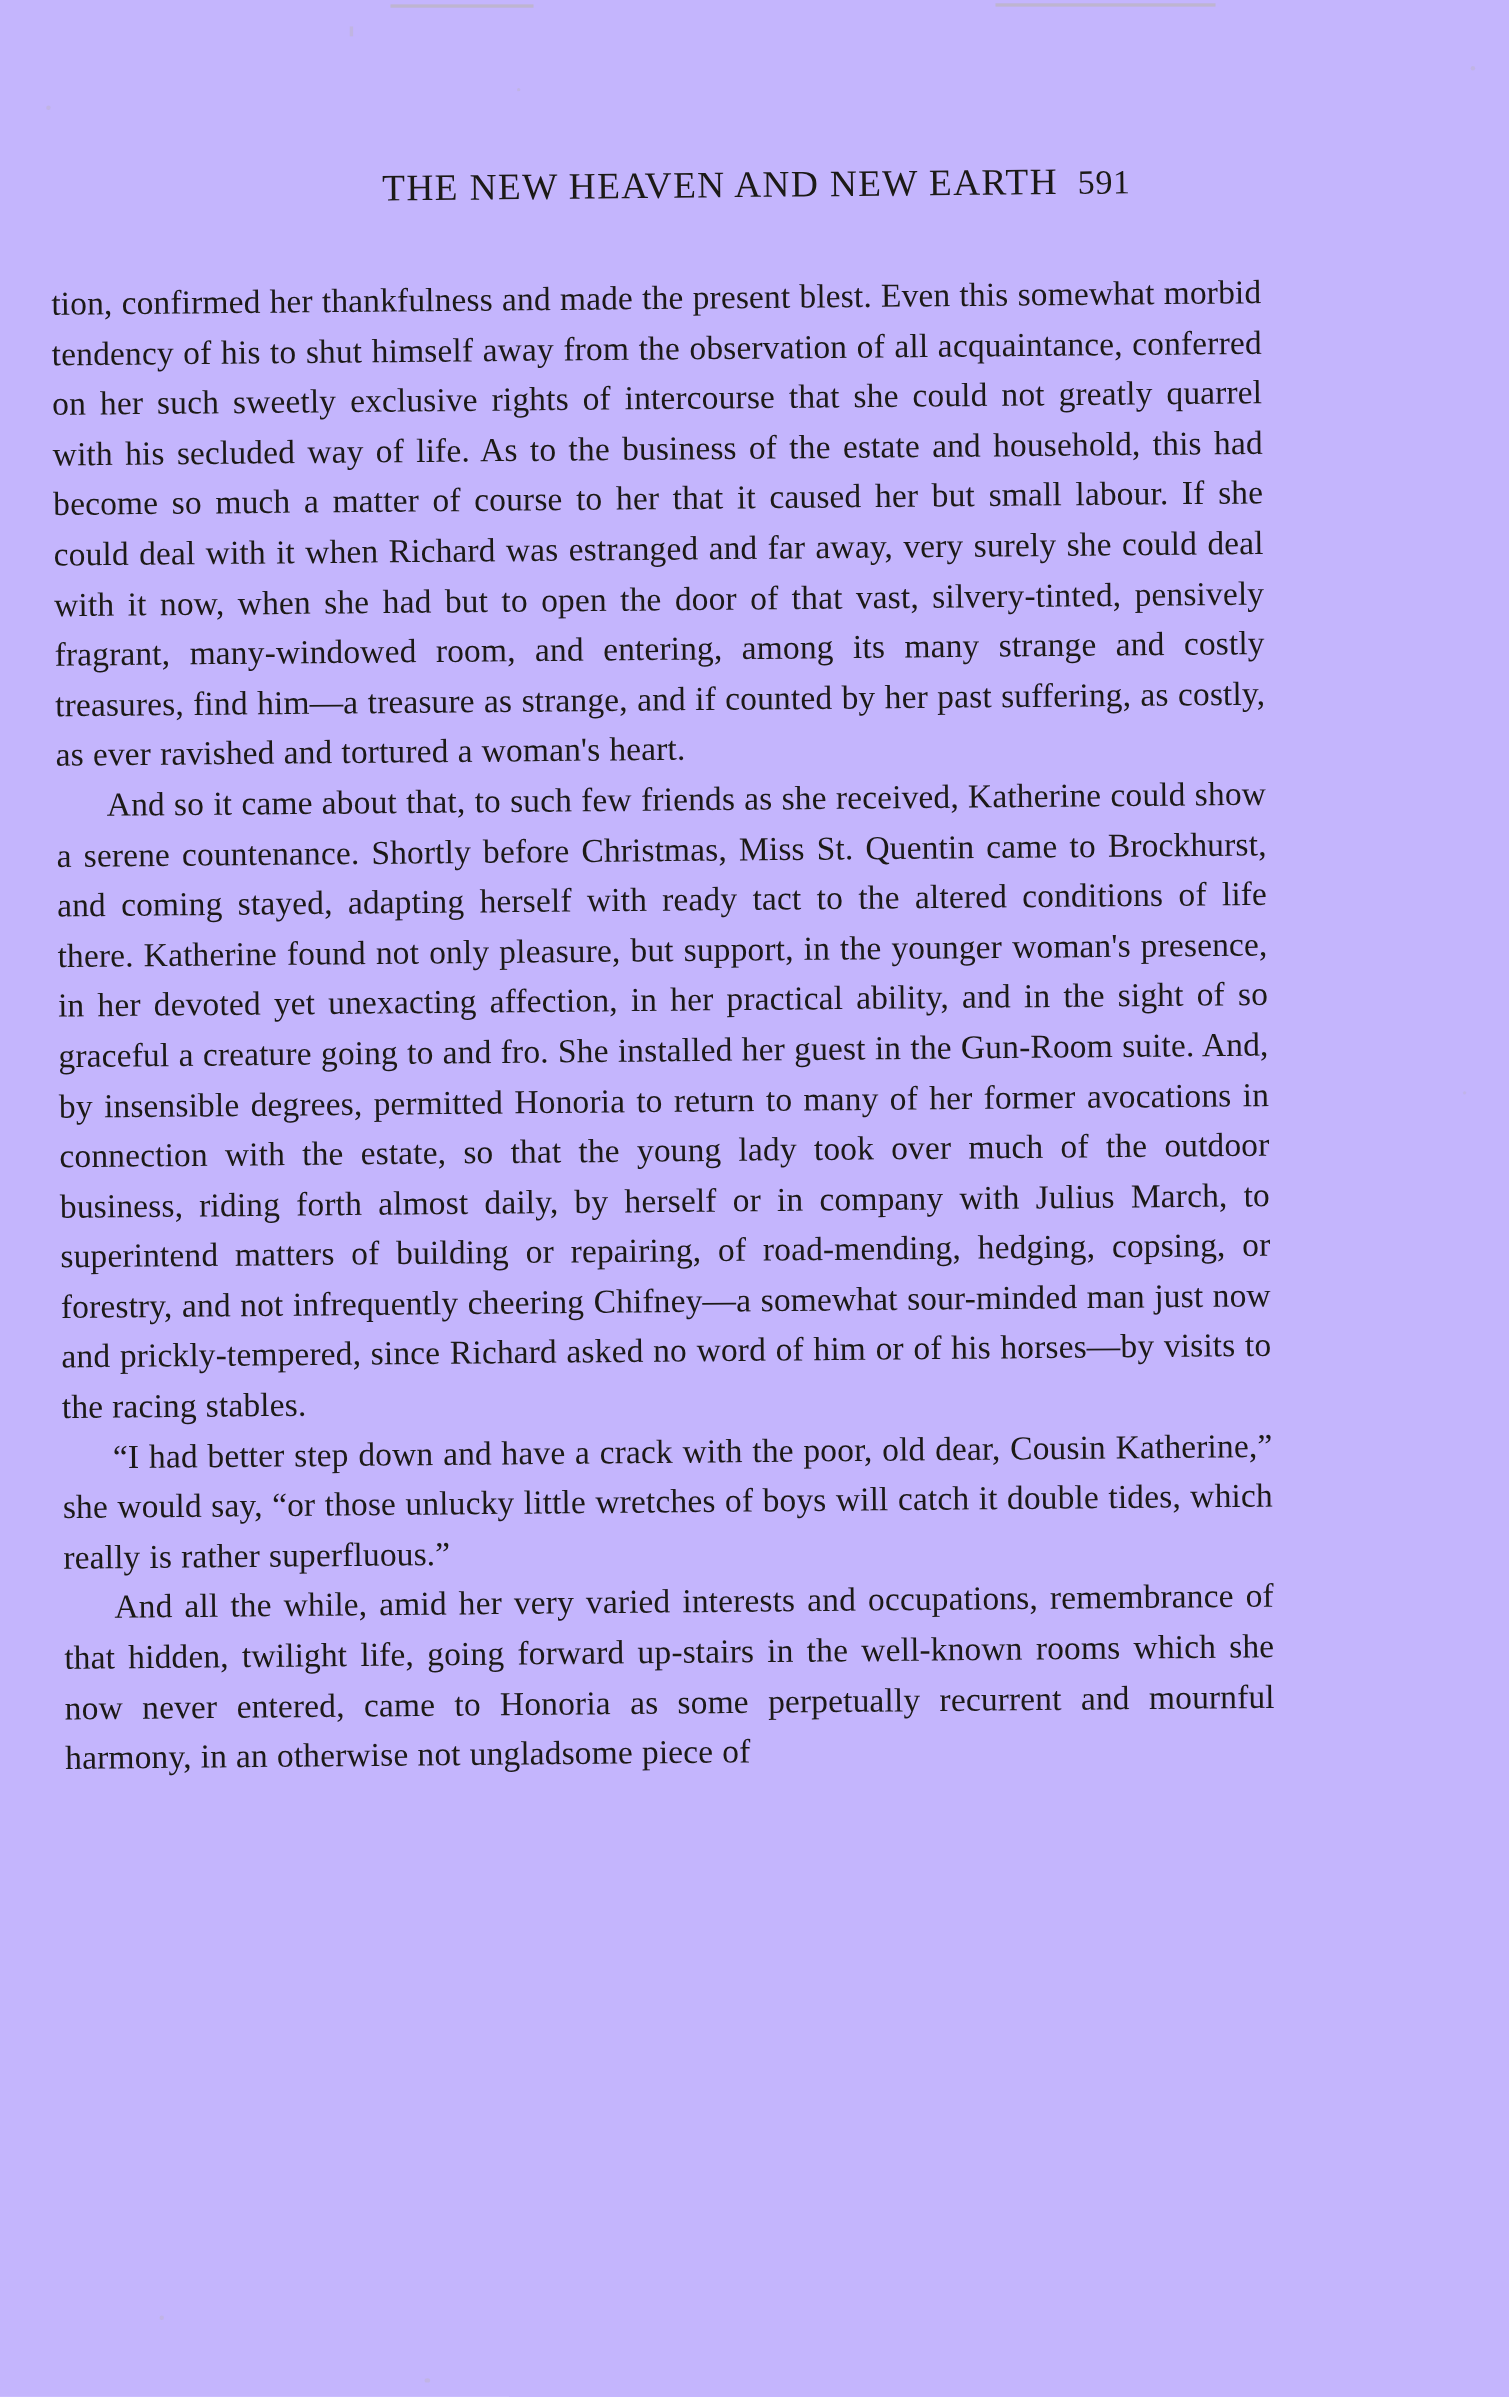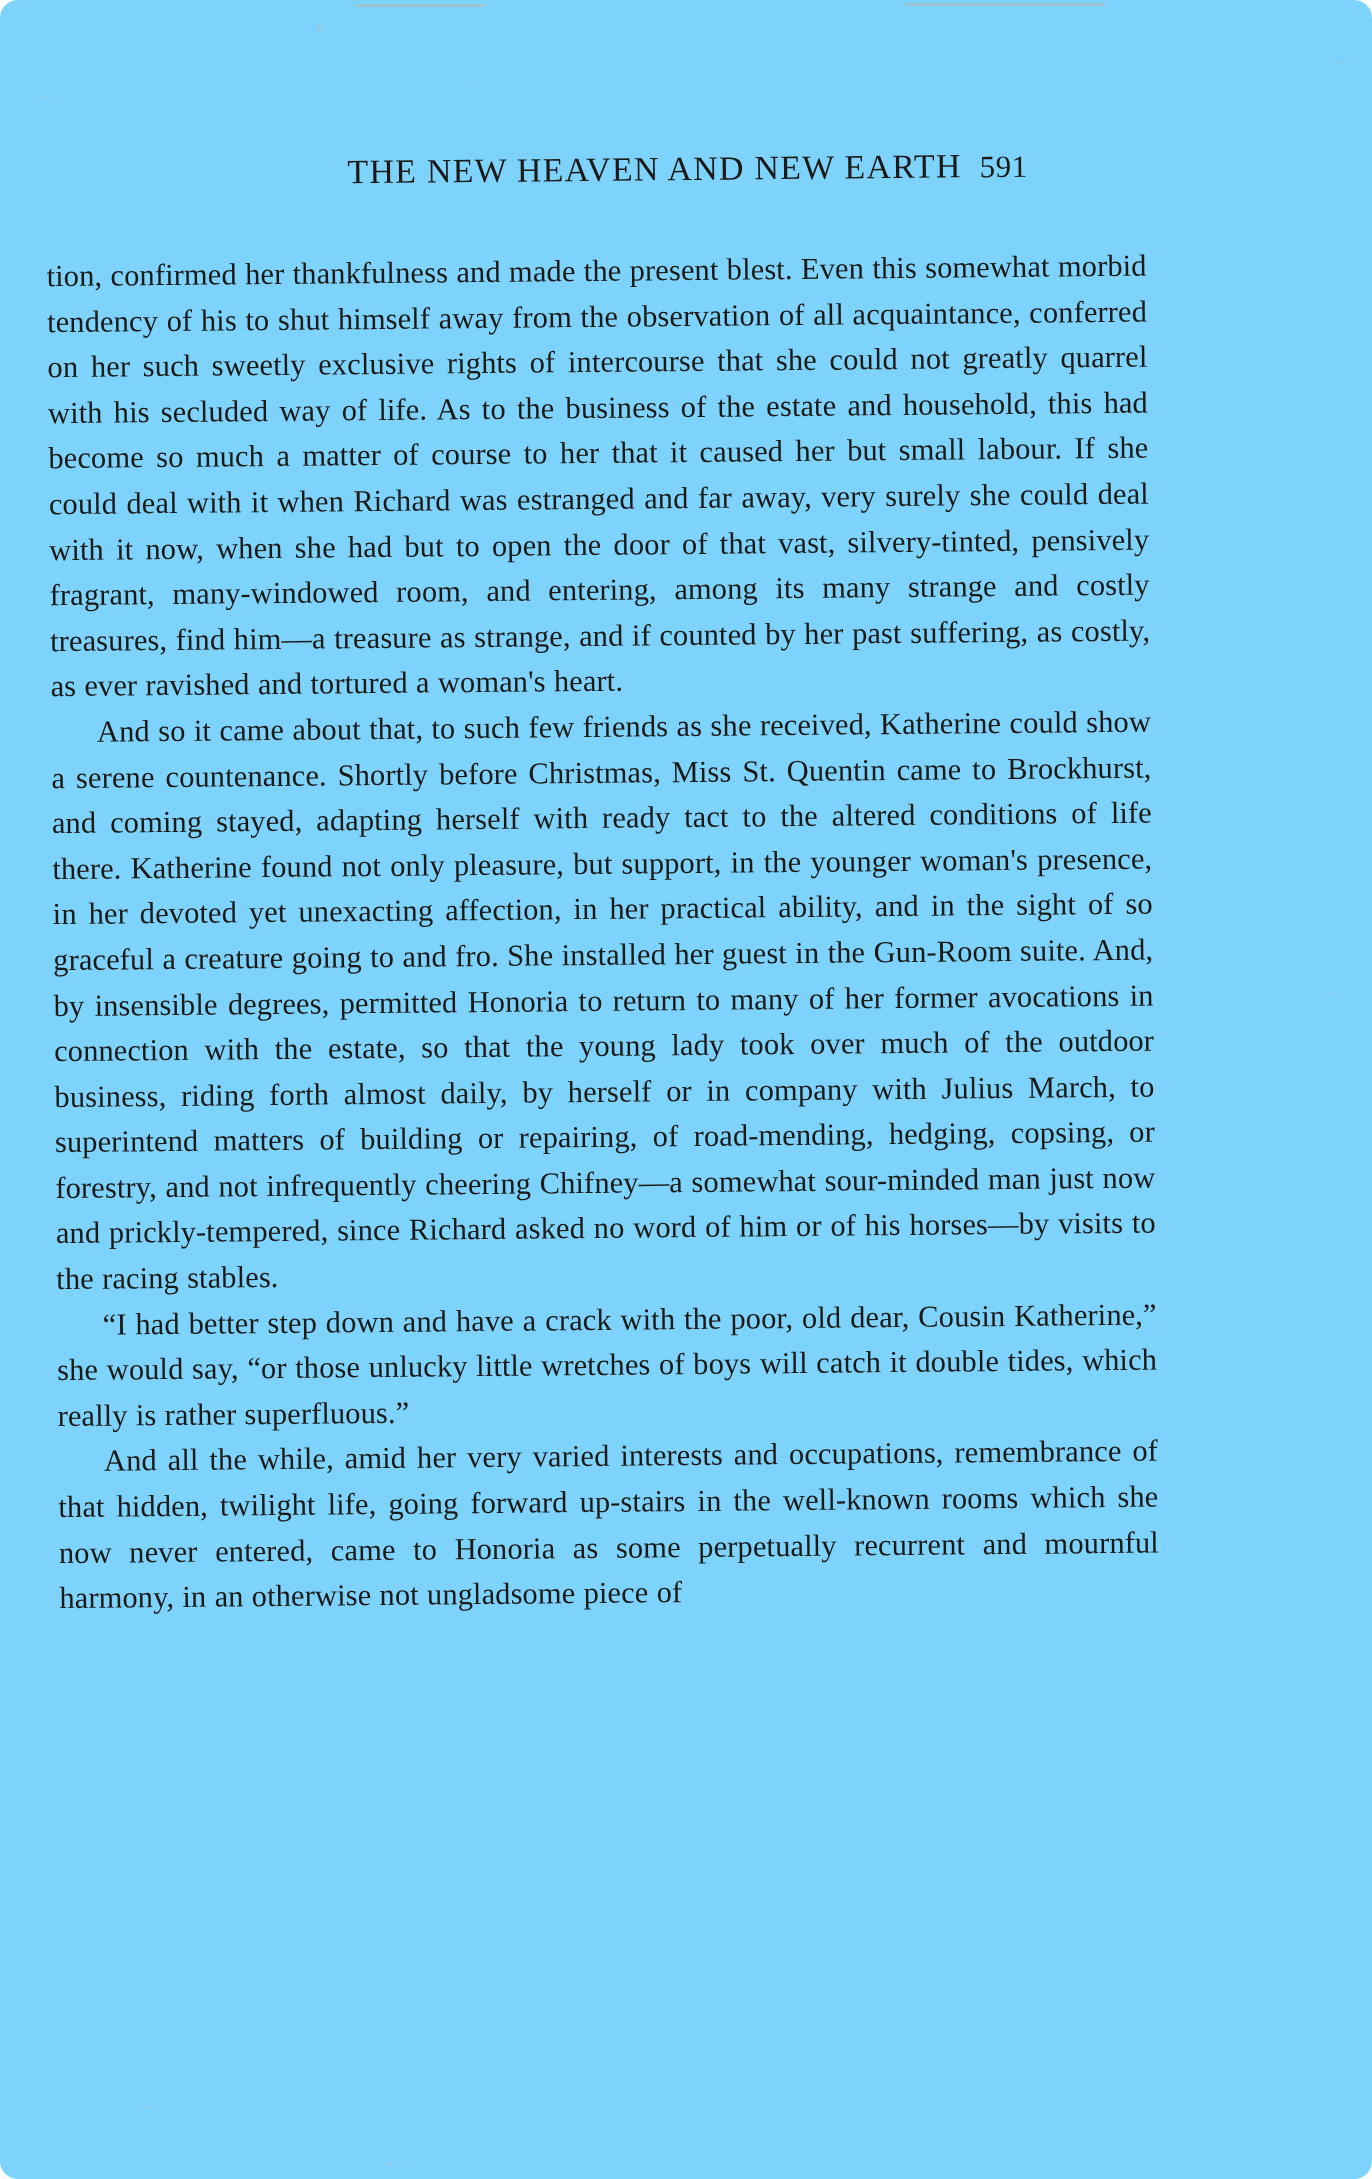--- a/index.html
+++ b/index.html
@@ -13,22 +13,21 @@
     position: relative;
     font-family: "Liberation Serif", serif;
     color: #1c1a17;
     overflow: hidden;
   }
 
   
   .page {
     position: absolute;
     inset: 0;
-    background: #7dd3fc;
-    border-radius: 18px;
+    background: #c4b5fd;
   }
 
   
   .scan-mark {
     position: absolute;
     background: #b9b4ab;
     opacity: .55;
   }
   .scan-mark.m1 { left: 355px;  top: 4px;  width: 130px; height: 3px; }
   .scan-mark.m2 { left: 905px;  top: 3px;  width: 200px; height: 3px; }

